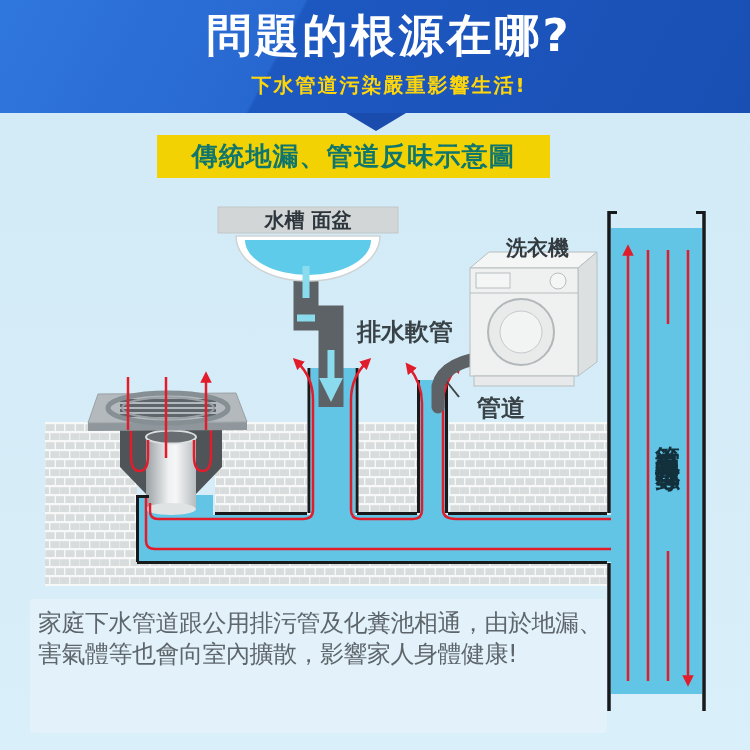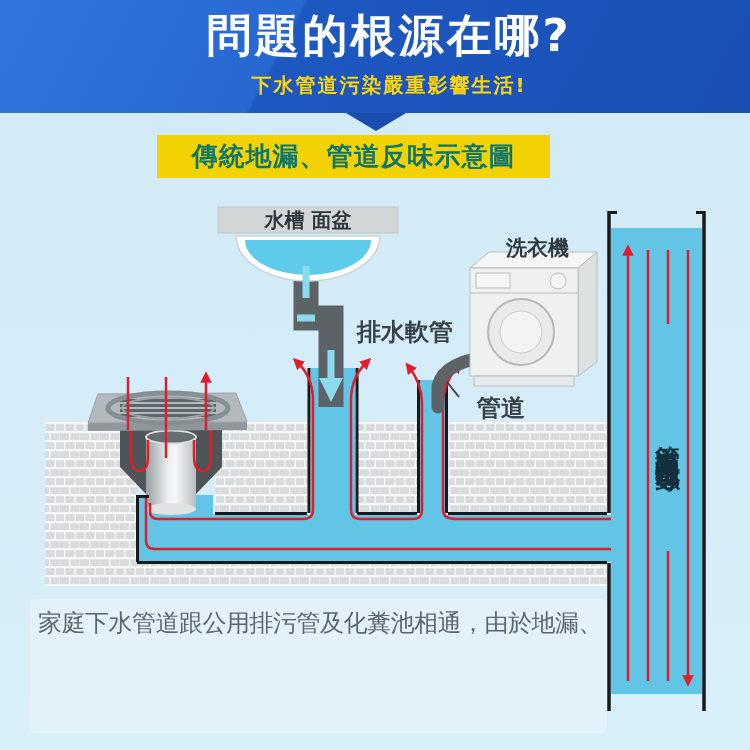--- a/index.html
+++ b/index.html
@@ -155,15 +155,16 @@
     <path d="M447 382 L459 397" stroke="#3f4448" stroke-width="2"></path>
   </svg>
 
   <div class="lbl lbl-hose">排水軟管</div>
   <div class="lbl lbl-pipe">管道</div>
   <div class="lbl lbl-washer">洗衣機</div>
   <div class="stack-label">管道內異味飛蟲等</div>
 
   <div class="para">
     <div class="line">家庭下水管道跟公用排污管及化糞池相通，由於地漏、</div>
+    <div class="line">害氣體等也會向室內擴散，影響家人身體健康!</div>
   </div>
 
 </div>
 
 </body></html>

